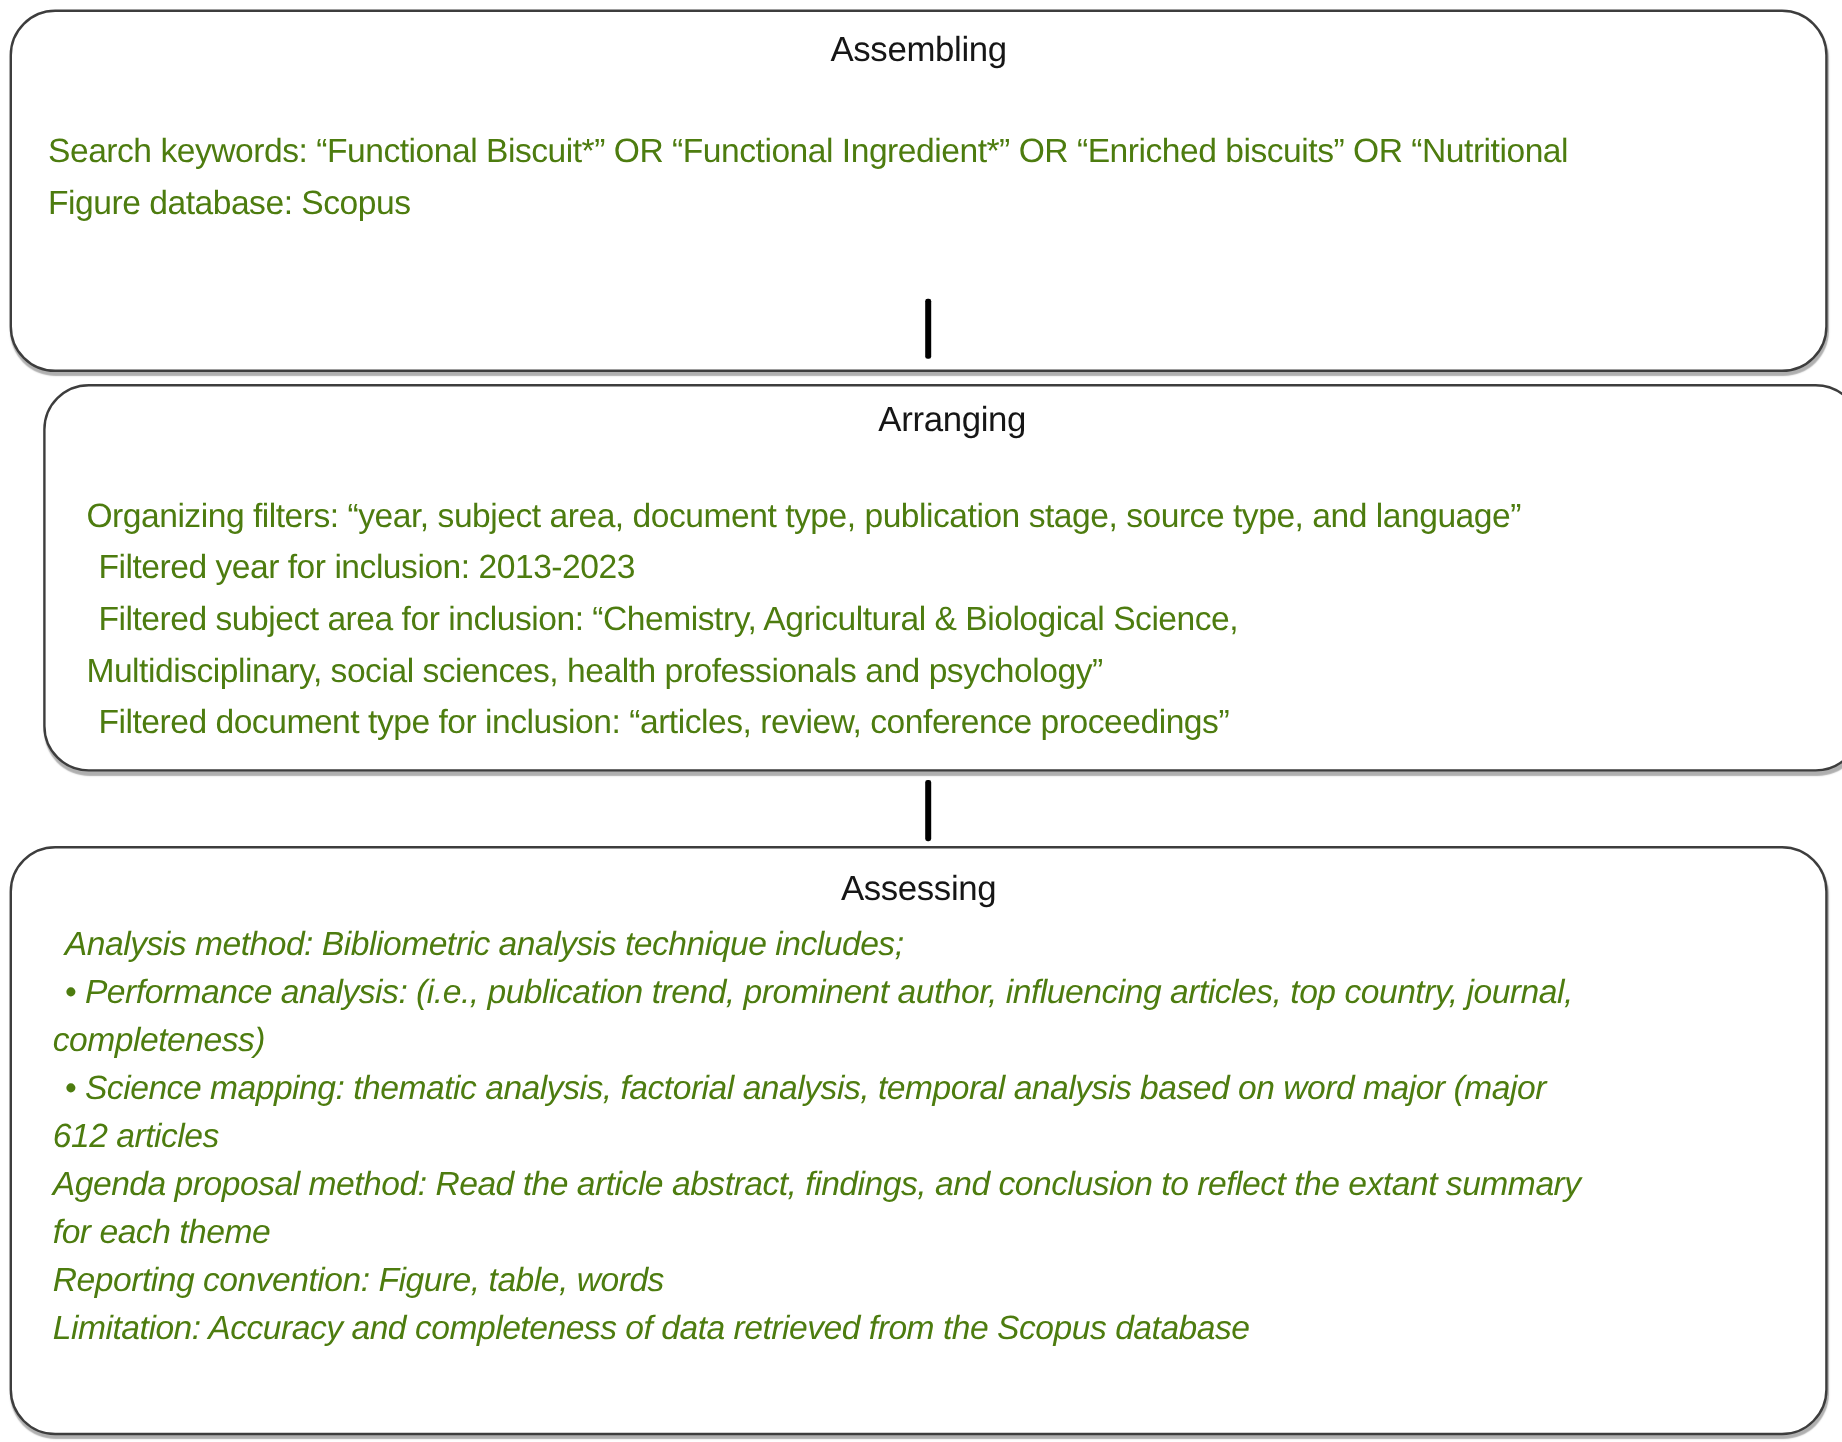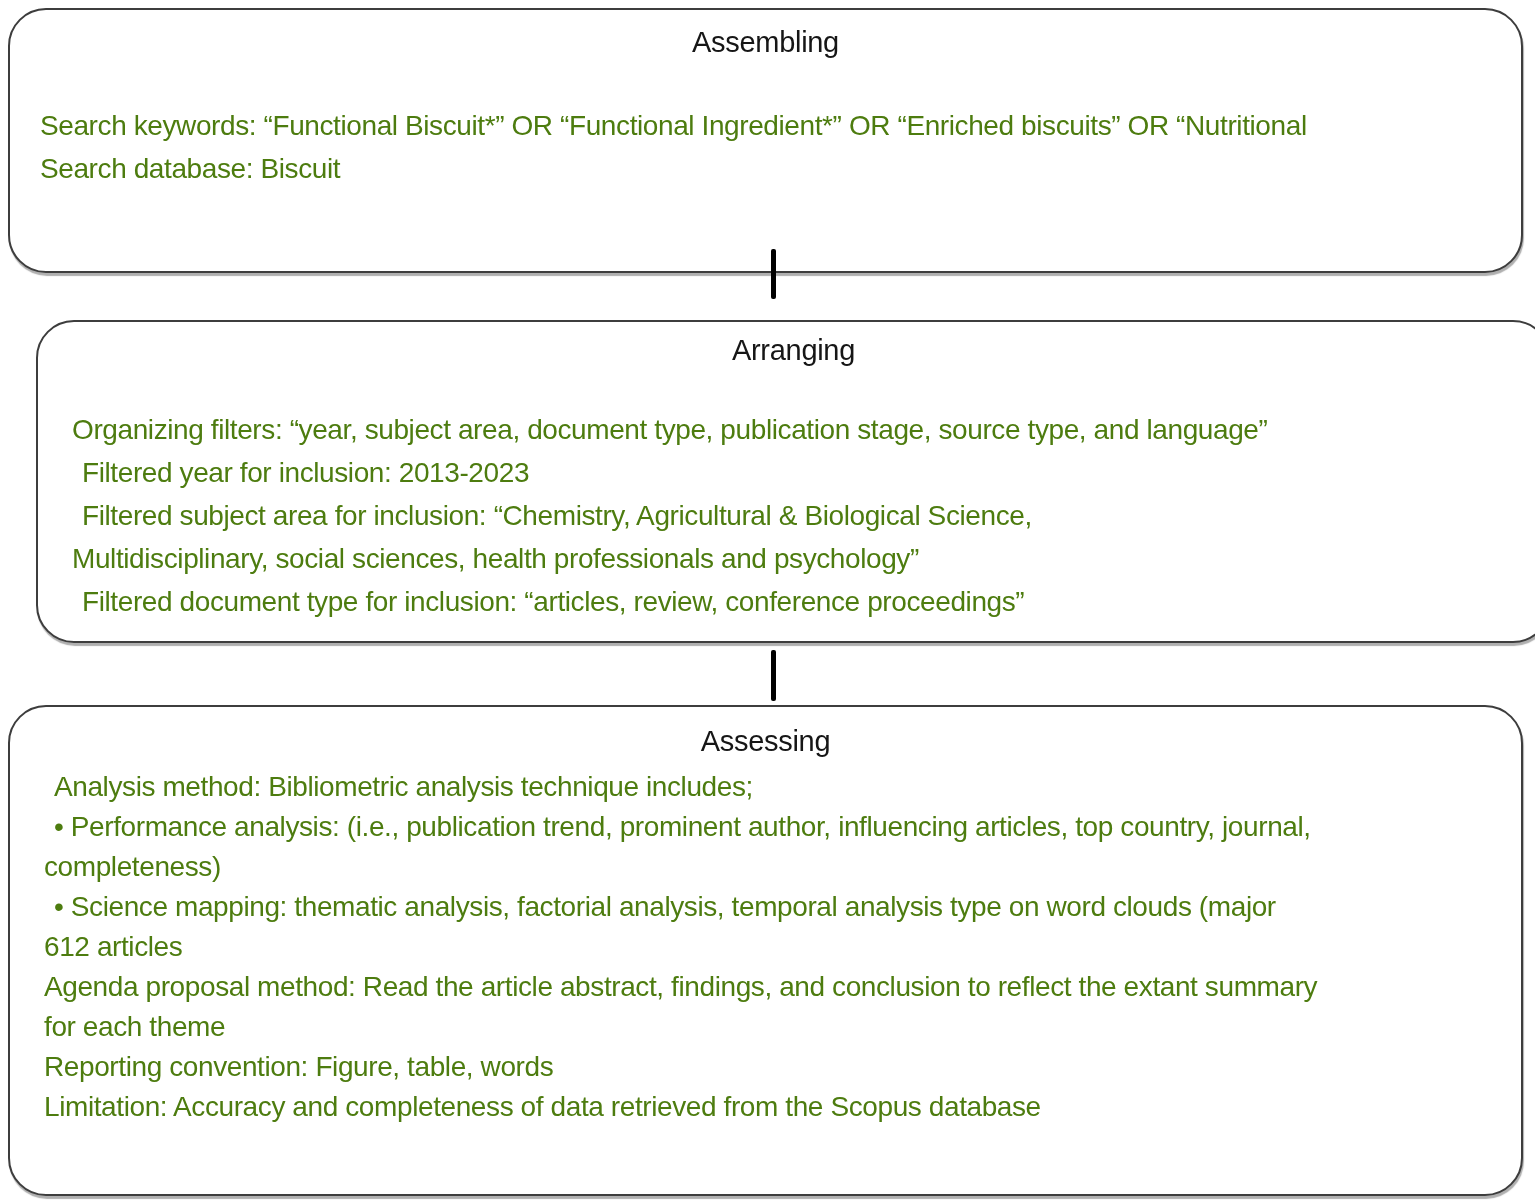--- a/index.html
+++ b/index.html
@@ -41,34 +41,34 @@
     left: 0;
     width: 100%;
     box-sizing: border-box;
   }
   .text-line {
     font-size: 28px;
     letter-spacing: -0.4px;
     white-space: nowrap;
     color: #4d7c0f;
   }
-  #box-assembling { top: 8px;   height: 265px; }
+  #box-assembling { top: 8px;   height: 302px; }
   #box-assembling .stage-title { top: 16px; }
   #box-assembling .lines { top: 94px; padding: 0 30px; }
   #box-assembling .text-line { line-height: 43px; }
 
   #box-arranging { top: 320px; height: 323px; margin-left: 28px; }
   #box-arranging .stage-title { top: 12px; }
   #box-arranging .lines { top: 86px; padding: 0 34px; }
   #box-arranging .text-line { line-height: 43px; }
 
   #box-assessing { top: 705px; height: 491px; }
   #box-assessing .stage-title { top: 18px; }
   #box-assessing .lines { top: 60px; padding: 0 34px; }
-  #box-assessing .text-line { line-height: 40px; }
+  #box-assessing .text-line { line-height: 40px; font-style: italic; }
 
   .indent { padding-left: 10px; }
 
   .connector {
     position: absolute;
     left: 771px;
     width: 5px;
     background: #000000;
     border-radius: 2px;
   }
@@ -77,21 +77,21 @@
 </style>
 </head>
 <body>
 
 <div id="canvas">
 
   <div class="stage-box" id="box-assembling">
     <div class="stage-title">Assembling</div>
     <div class="lines">
       <div class="text-line">Search keywords: “Functional Biscuit*” OR “Functional Ingredient*” OR “Enriched biscuits” OR “Nutritional</div>
-      <div class="text-line">Search database: Biscuit</div>
+      <div class="text-line">Figure database: Scopus</div>
     </div>
   </div>
 
   <div class="connector" id="connector-1"></div>
 
   <div class="stage-box" id="box-arranging">
     <div class="stage-title">Arranging</div>
     <div class="lines">
       <div class="text-line">Organizing filters: “year, subject area, document type, publication stage, source type, and language”</div>
       <div class="text-line indent">Filtered year for inclusion: 2013-2023</div>
@@ -102,21 +102,21 @@
   </div>
 
   <div class="connector" id="connector-2"></div>
 
   <div class="stage-box" id="box-assessing">
     <div class="stage-title">Assessing</div>
     <div class="lines">
       <div class="text-line indent">Analysis method: Bibliometric analysis technique includes;</div>
       <div class="text-line indent">• Performance analysis: (i.e., publication trend, prominent author, influencing articles, top country, journal,</div>
       <div class="text-line">completeness)</div>
-      <div class="text-line indent">• Science mapping: thematic analysis, factorial analysis, temporal analysis type on word clouds (major</div>
+      <div class="text-line indent">• Science mapping: thematic analysis, factorial analysis, temporal analysis based on word major (major</div>
       <div class="text-line">612 articles</div>
       <div class="text-line">Agenda proposal method: Read the article abstract, findings, and conclusion to reflect the extant summary</div>
       <div class="text-line">for each theme</div>
       <div class="text-line">Reporting convention: Figure, table, words</div>
       <div class="text-line">Limitation: Accuracy and completeness of data retrieved from the Scopus database</div>
     </div>
   </div>
 
 </div>
 

